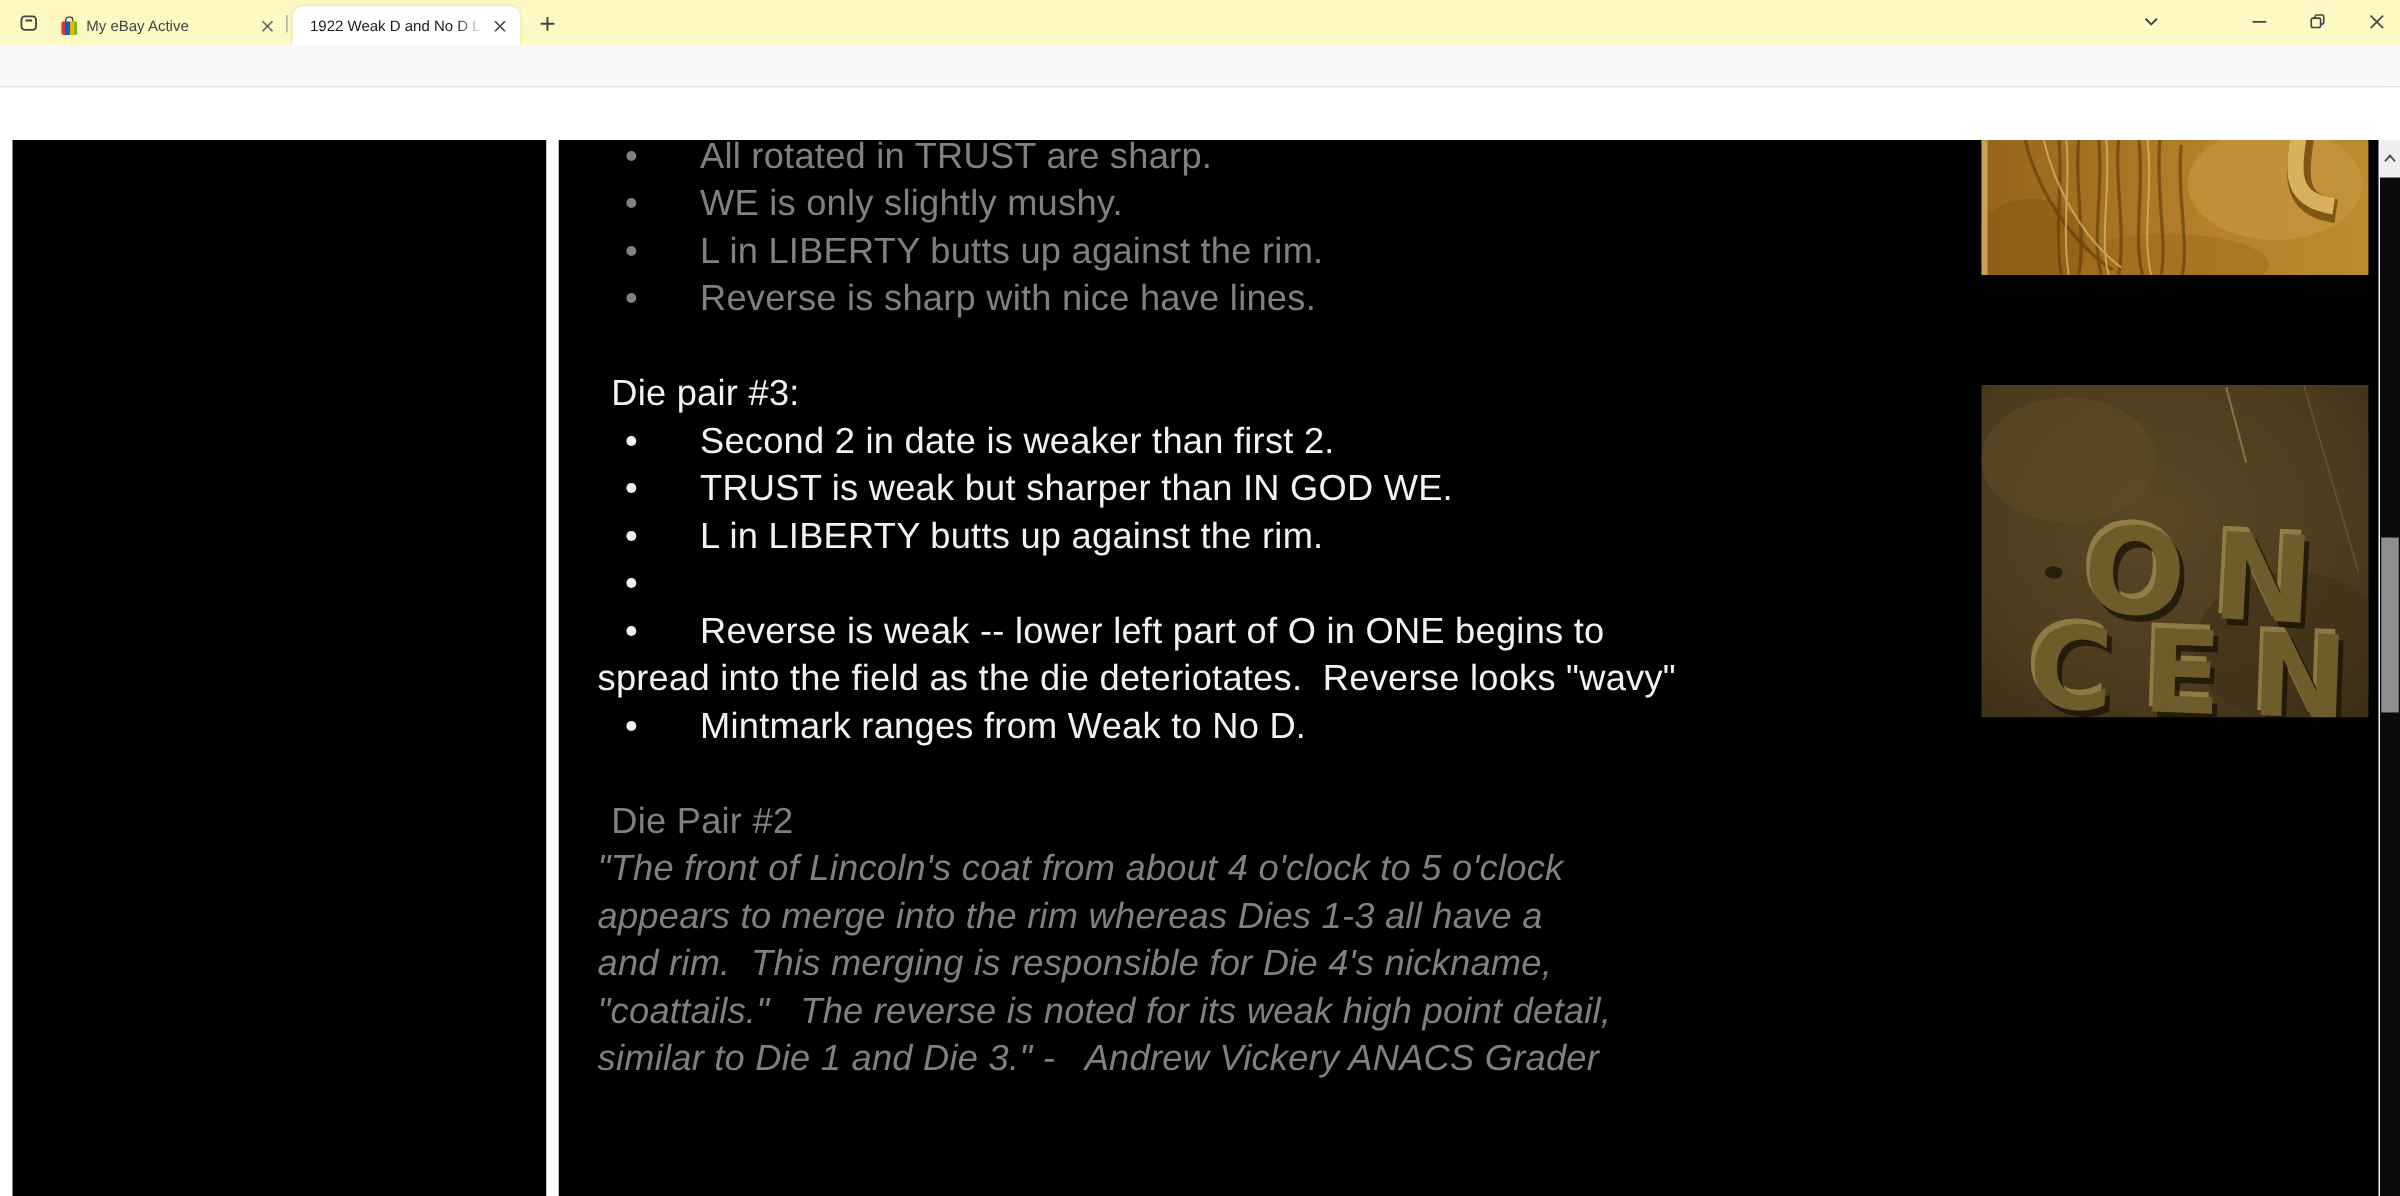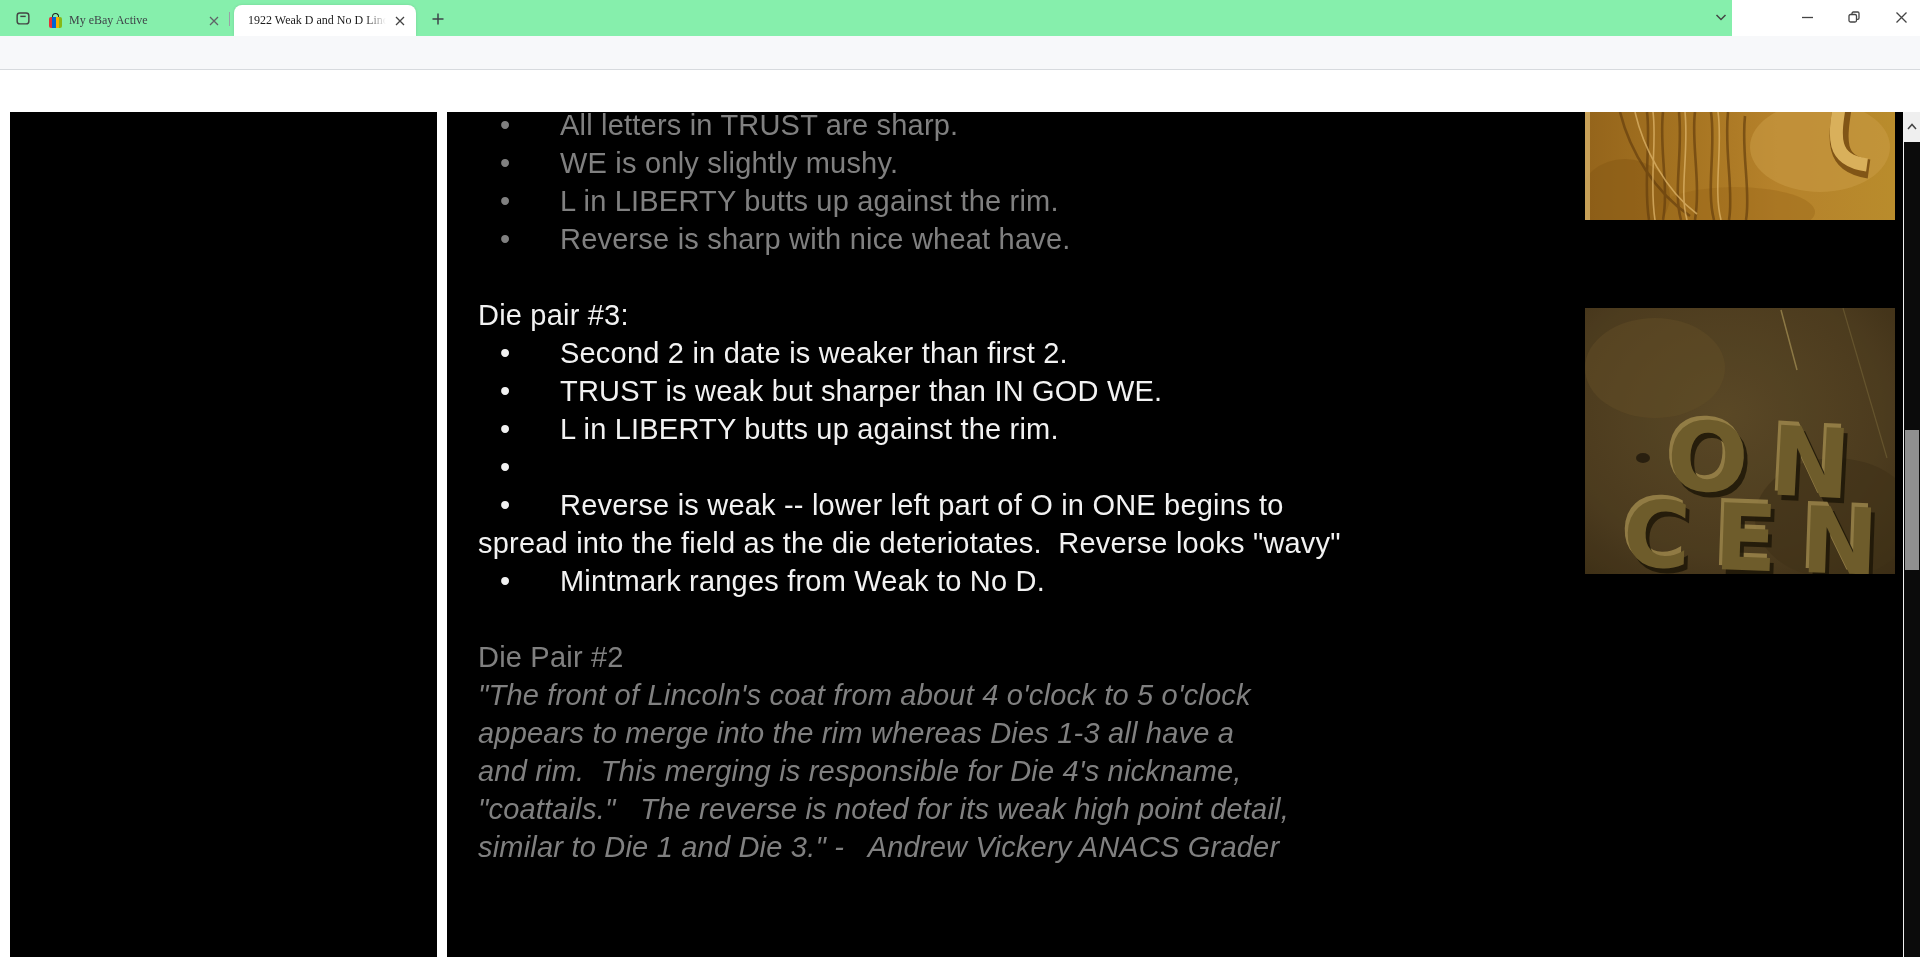--- a/index.html
+++ b/index.html
@@ -3,21 +3,21 @@
 <meta charset="utf-8">
 <style>
   html,body{margin:0;padding:0;}
   body{
     width:1920px;height:957px;position:relative;overflow:hidden;
     background:#ffffff;
     font-family:"Liberation Sans","DejaVu Sans",sans-serif;
     -webkit-font-smoothing:antialiased;
   }
   
-  .tabstrip{position:absolute;left:0;top:0;width:1732px;height:36px;background:#86efac;font-family:Liberation Serif, serif;}
+  .tabstrip{position:absolute;left:0;top:0;width:1920px;height:36px;background:#fef9c3;}
   .ws-btn{position:absolute;left:12px;top:8px;width:22px;height:20px;display:flex;align-items:center;justify-content:center;border-radius:4px;}
   .tab{position:absolute;top:5px;height:31px;display:flex;align-items:center;box-sizing:border-box;}
   .tab.inactive{left:40px;width:190px;padding:0 8px;color:#3f4449;}
   .tab.active{left:234px;width:182px;background:#ffffff;border-radius:8px 8px 0 0;padding:0 8px;color:#1b1b1b;box-shadow:0 0 3px rgba(0,0,0,.12);}
   .tab-title{font-size:12px;white-space:nowrap;overflow:hidden;flex:1;margin:0 6px;
     -webkit-mask-image:linear-gradient(90deg,#000 85%,transparent);mask-image:linear-gradient(90deg,#000 85%,transparent);}
   .tab-close{width:16px;height:16px;border-radius:4px;display:flex;align-items:center;justify-content:center;flex:none;}
   .tab-divider{position:absolute;left:229px;top:12px;width:1px;height:14px;background:#9aa0a6;}
   .newtab-btn{position:absolute;left:428px;top:9px;width:20px;height:20px;display:flex;align-items:center;justify-content:center;border-radius:4px;}
   .caption-btn{position:absolute;top:4px;width:30px;height:26px;display:flex;align-items:center;justify-content:center;color:#444;}
@@ -41,21 +41,21 @@
   .page{position:absolute;left:0;top:70px;width:1920px;height:887px;background:#ffffff;}
   .panel{position:absolute;background:#000;}
   .panel-left{left:10px;top:42px;width:427px;height:845px;}
   .panel-main{left:447px;top:42px;width:1456px;height:845px;overflow:hidden;}
   
   .textblock{position:absolute;left:31px;top:-6px;width:1150px;font-size:29px;line-height:38px;letter-spacing:.2px;}
   .tline{min-height:38px;white-space:pre-wrap;}
   .tline.gray{color:#808080;}
   .tline.white{color:#f2f2f2;}
   .tline.it{font-style:italic;}
-  .tline.gap{margin-top:38px;}
+  .tline.gap{margin-top:38px;margin-left:11px;}
   .tline.bullet{display:flex;}
   .tline .dot{flex:none;width:82px;padding-left:22px;box-sizing:border-box;}
   
   .coin{position:absolute;left:1585px;overflow:hidden;}
   .coin-1{top:42px;width:310px;height:108px;}
   .coin-2{top:238px;width:310px;height:266px;}
   
   .sb{position:absolute;left:1903px;top:0;width:17px;height:887px;background:#ffffff;}
   .sb-track{position:absolute;left:0;top:42px;width:17px;height:845px;background:#0b0b0b;border-left:1px solid #f2f2f2;box-sizing:border-box;}
   .sb-btn{position:absolute;left:1px;top:42px;width:16px;height:30px;background:#efefef;display:flex;align-items:center;justify-content:center;}
@@ -201,24 +201,24 @@
     </svg>
   </div>
 </div>
 
 <div class="page">
 
   <div class="panel panel-left"></div>
 
   <div class="panel panel-main">
     <div class="textblock">
-      <div class="tline gray bullet"><span class="dot">•</span><span class="txt">All letters in TRUST are sharp.</span></div>
+      <div class="tline gray bullet"><span class="dot">•</span><span class="txt">All rotated in TRUST are sharp.</span></div>
       <div class="tline gray bullet"><span class="dot">•</span><span class="txt">WE is only slightly mushy.</span></div>
       <div class="tline gray bullet"><span class="dot">•</span><span class="txt">L in LIBERTY butts up against the rim.</span></div>
-      <div class="tline gray bullet"><span class="dot">•</span><span class="txt">Reverse is sharp with nice wheat have.</span></div>
+      <div class="tline gray bullet"><span class="dot">•</span><span class="txt">Reverse is sharp with nice have lines.</span></div>
       <div class="tline white gap">Die pair #3:</div>
       <div class="tline white bullet"><span class="dot">•</span><span class="txt">Second 2 in date is weaker than first 2.</span></div>
       <div class="tline white bullet"><span class="dot">•</span><span class="txt">TRUST is weak but sharper than IN GOD WE.</span></div>
       <div class="tline white bullet"><span class="dot">•</span><span class="txt">L in LIBERTY butts up against the rim.</span></div>
       <div class="tline white bullet"><span class="dot">•</span></div>
       <div class="tline white bullet"><span class="dot">•</span><span class="txt">Reverse is weak -- lower left part of O in ONE begins to</span></div>
       <div class="tline white">spread into the field as the die deteriotates.  Reverse looks "wavy"</div>
       <div class="tline white bullet"><span class="dot">•</span><span class="txt">Mintmark ranges from Weak to No D.</span></div>
       <div class="tline gray gap">Die Pair #2</div>
       <div class="tline gray it">"The front of Lincoln's coat from about 4 o'clock to 5 o'clock</div>

